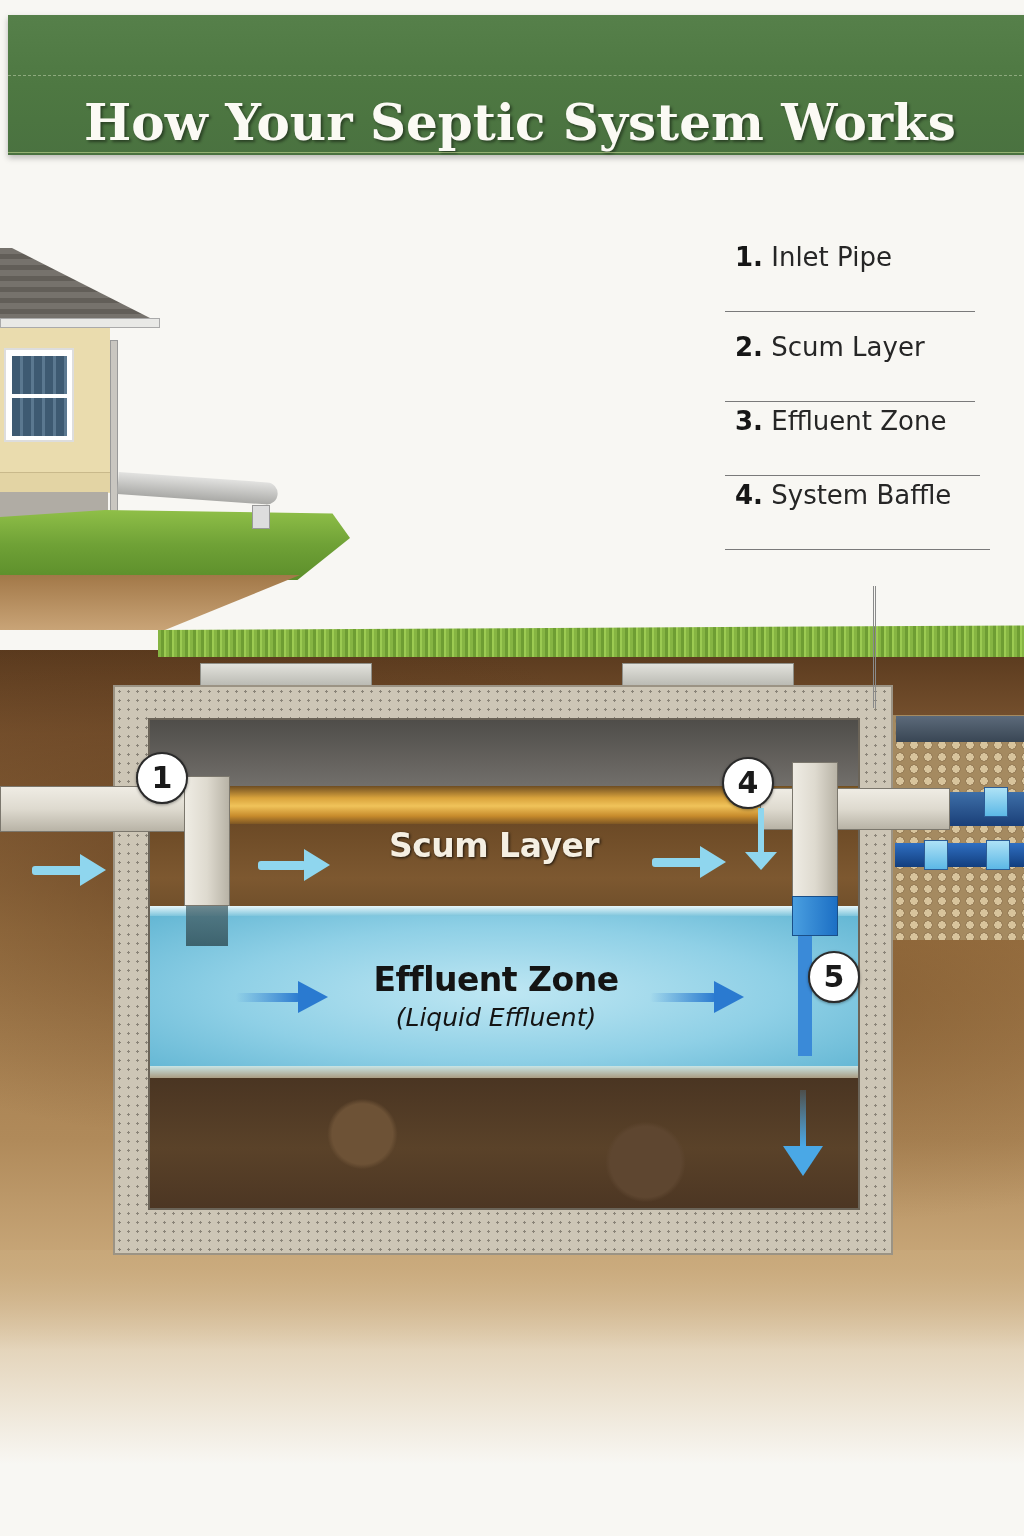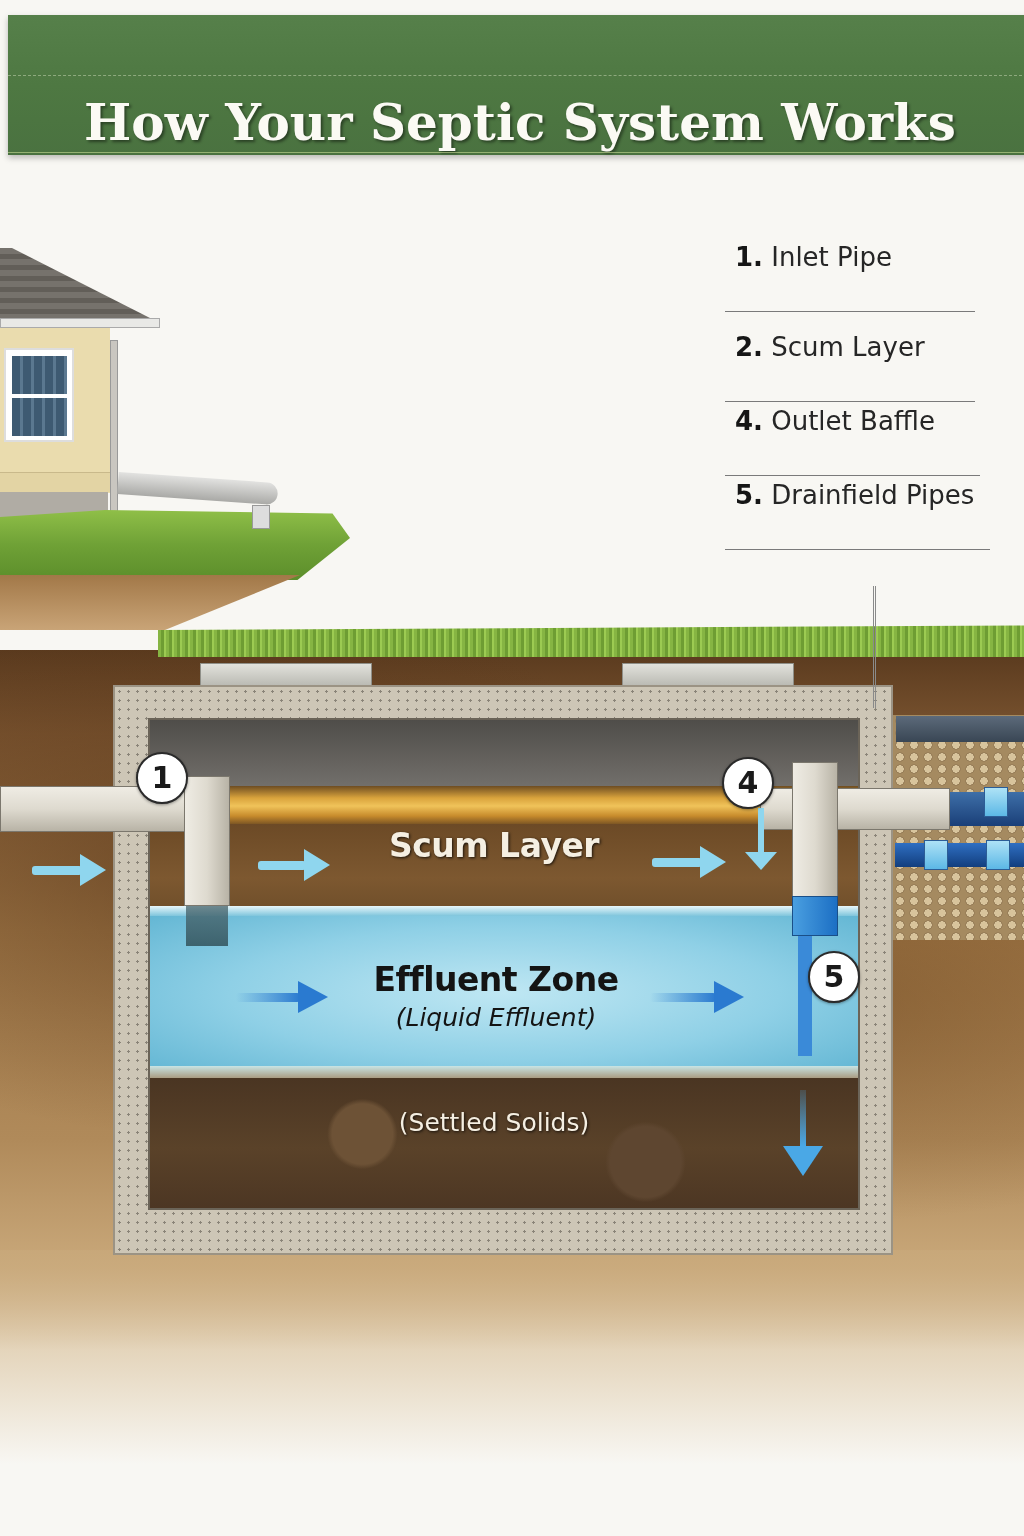--- a/index.html
+++ b/index.html
@@ -184,21 +184,20 @@
 </div>
 
 <div class="layer-label lbl-scum">
   <div class="main">Scum Layer</div>
 </div>
 <div class="layer-label lbl-eff">
   <div class="main">Effluent Zone</div>
   <div class="sub">(Liquid Effluent)</div>
 </div>
 <div class="layer-label lbl-sludge">
-  <div class="sub">(Settled Solids)</div>
 </div>
 
 <div class="pipe inlet-h"></div>
 <div class="pipe pipe-v inlet-v"></div>
 <div class="inlet-sub"></div>
 <div class="pipe outlet-h"></div>
 <div class="pipe pipe-v outlet-v"></div>
 <div class="outlet-blue"></div>
 <div class="outlet-blue-ext"></div>
 
@@ -238,21 +237,21 @@
 <div class="legend">
   <div class="legend-item">
     <span class="num">1.</span>
     <span>Inlet Pipe</span>
   </div>
   <div class="legend-item">
     <span class="num">2.</span>
     <span>Scum Layer</span>
   </div>
   <div class="legend-item">
+    <span class="num">3.</span>
+    <span>Effluent Zone</span>
+  </div>
+  <div class="legend-item">
     <span class="num">4.</span>
-    <span>Outlet Baffle</span>
-  </div>
-  <div class="legend-item">
-    <span class="num">5.</span>
-    <span>Drainfield Pipes</span>
+    <span>System Baffle</span>
   </div>
 </div>
 <div class="leader-line"></div>
 
 </body></html>

